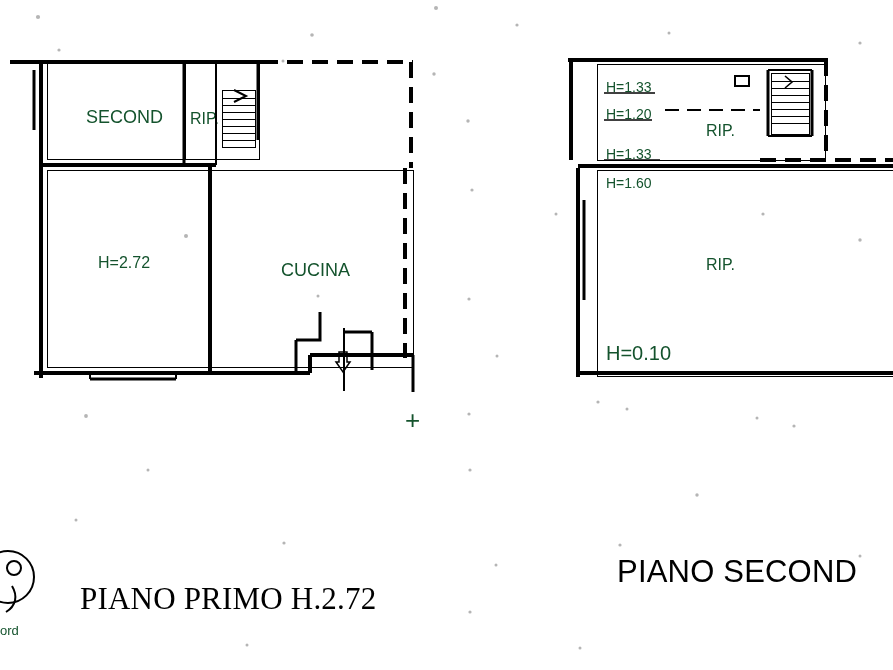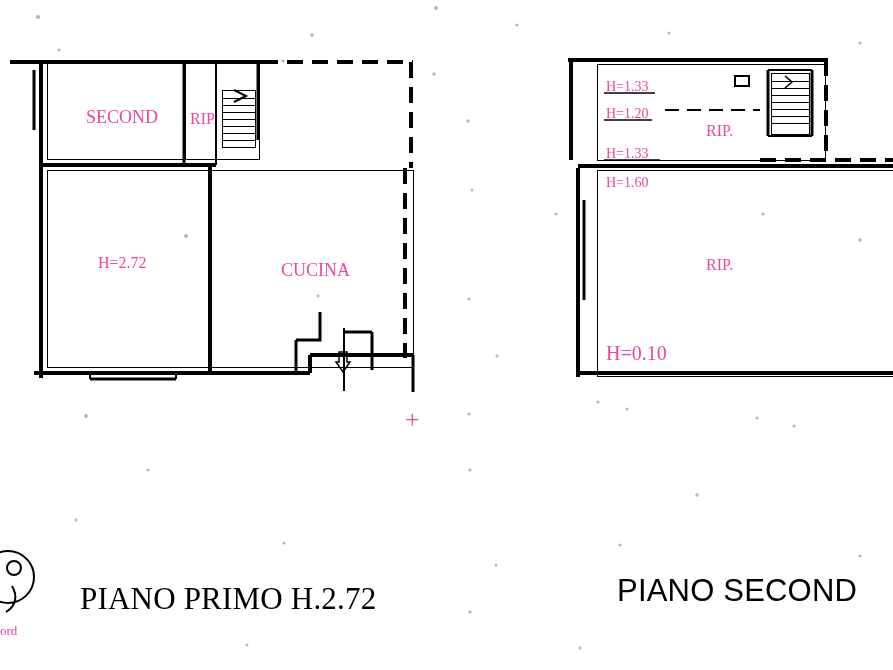--- a/index.html
+++ b/index.html
@@ -16,22 +16,22 @@
     font-family: "Liberation Sans", sans-serif;
     color: #000000;
   }
   .room {
     position: absolute;
     border: 1px solid #000000;
     background: transparent;
   }
   .lbl {
     position: absolute;
-    font-family: Liberation Serif, serif;
-    color: #ec4899;
+    font-family: Liberation Sans, sans-serif;
+    color: #14532d;
     white-space: nowrap;
     text-align: center;
   }
   .title {
     position: absolute;
     font-family: "Liberation Sans", sans-serif;
     font-size: 31px;
     color: #000000;
     white-space: nowrap;
     letter-spacing: 0.2px;
@@ -102,21 +102,21 @@
     <div class="stairs" style="left:771px; top:73px; width:37px; height:60px; border:1px solid #000;">
       <div class="step" style="top:7px;"></div>
       <div class="step" style="top:14px;"></div>
       <div class="step" style="top:21px;"></div>
       <div class="step" style="top:28px;"></div>
       <div class="step" style="top:35px;"></div>
       <div class="step" style="top:42px;"></div>
       <div class="step" style="top:49px;"></div>
     </div>
 
-    <div class="title" style="left:617px; top:573px;">PIANO SECOND</div>
+    <div class="title" style="left:617px; top:554px;">PIANO SECOND</div>
   </div>
 
   <div class="lbl" style="left:0px; top:623px; font-size:13px;">ord</div>
 
   <div class="lbl" style="left:405px; top:405px; font-size:26px;">+</div>
 
   <svg class="overlay" viewBox="0 0 893 670">
 
     <g stroke="#000" fill="none">
 

